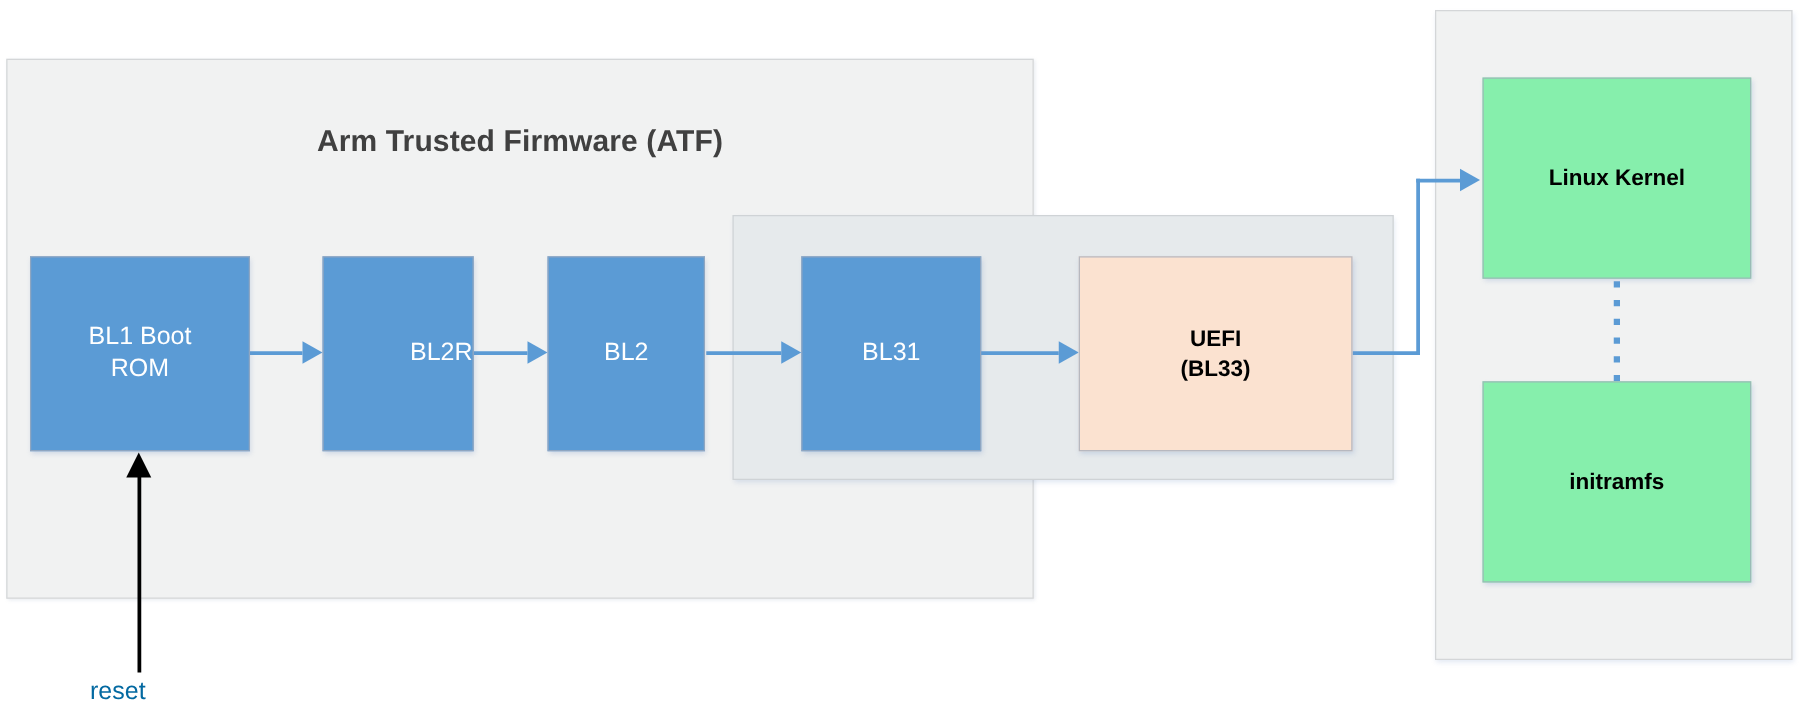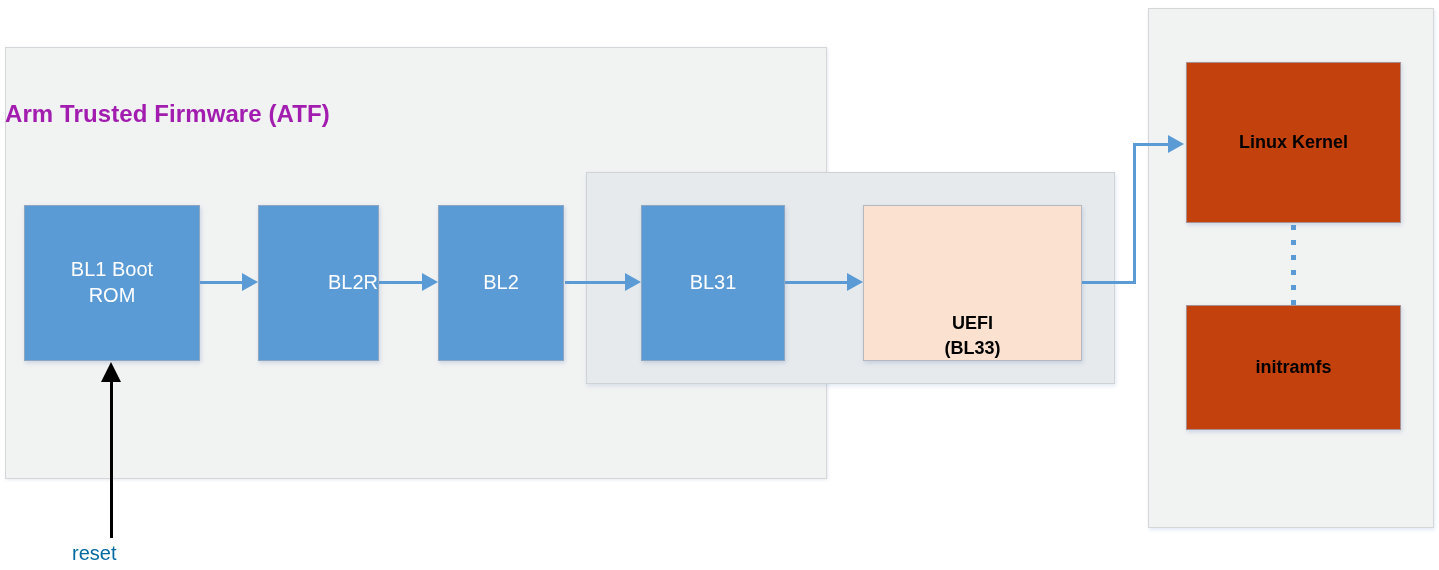--- a/index.html
+++ b/index.html
@@ -48,23 +48,24 @@
     background: #F1F2F2;
     border: 1px solid #D4D6D8;
     box-sizing: border-box;
     box-shadow: 1px 2px 4px rgba(120,150,200,0.20);
   }
 
   .atf-title {
     position: absolute;
     left: 5px; top: 100px;
     width: 822px;
+    text-align: center;
     font-size: 24px;
     font-weight: bold;
-    color: #a21caf;
+    color: #404040;
     letter-spacing: 0.1px;
   }
 
   
   .node {
     position: absolute;
     box-sizing: border-box;
     display: flex;
     align-items: center;
     justify-content: center;
@@ -78,37 +79,36 @@
     font-size: 20px;
     font-weight: normal;
     line-height: 1.28;
   }
   .node-peach {
     background: #FBE2D0;
     color: #000000;
     font-size: 18px;
     font-weight: bold;
     line-height: 1.35;
-    align-items: flex-end;
   }
   .node-green {
-    background: #c2410c;
+    background: #86efac;
     color: #000000;
     font-size: 18px;
     font-weight: bold;
     line-height: 1.3;
   }
 
   #node-bl1   { left: 24px;   top: 205px; width: 176px; height: 156px; }
   #node-bl2r  { left: 258px;  top: 205px; width: 121px; height: 156px; justify-content: flex-end; }
   #node-bl2   { left: 438px;  top: 205px; width: 126px; height: 156px; text-align: center; }
   #node-bl31  { left: 641px;  top: 205px; width: 144px; height: 156px; }
   #node-uefi  { left: 863px;  top: 205px; width: 219px; height: 156px; }
   #node-linux { left: 1186px; top: 62px;  width: 215px; height: 161px; }
-  #node-initramfs { left: 1186px; top: 305px; width: 215px; height: 125px; }
+  #node-initramfs { left: 1186px; top: 305px; width: 215px; height: 161px; }
 
   
   .conn {
     position: absolute;
     background: #5B9BD5;
   }
   .conn-h { height: 3px; }
   .conn-v { width: 3px; }
 
   .arrowhead-right {

